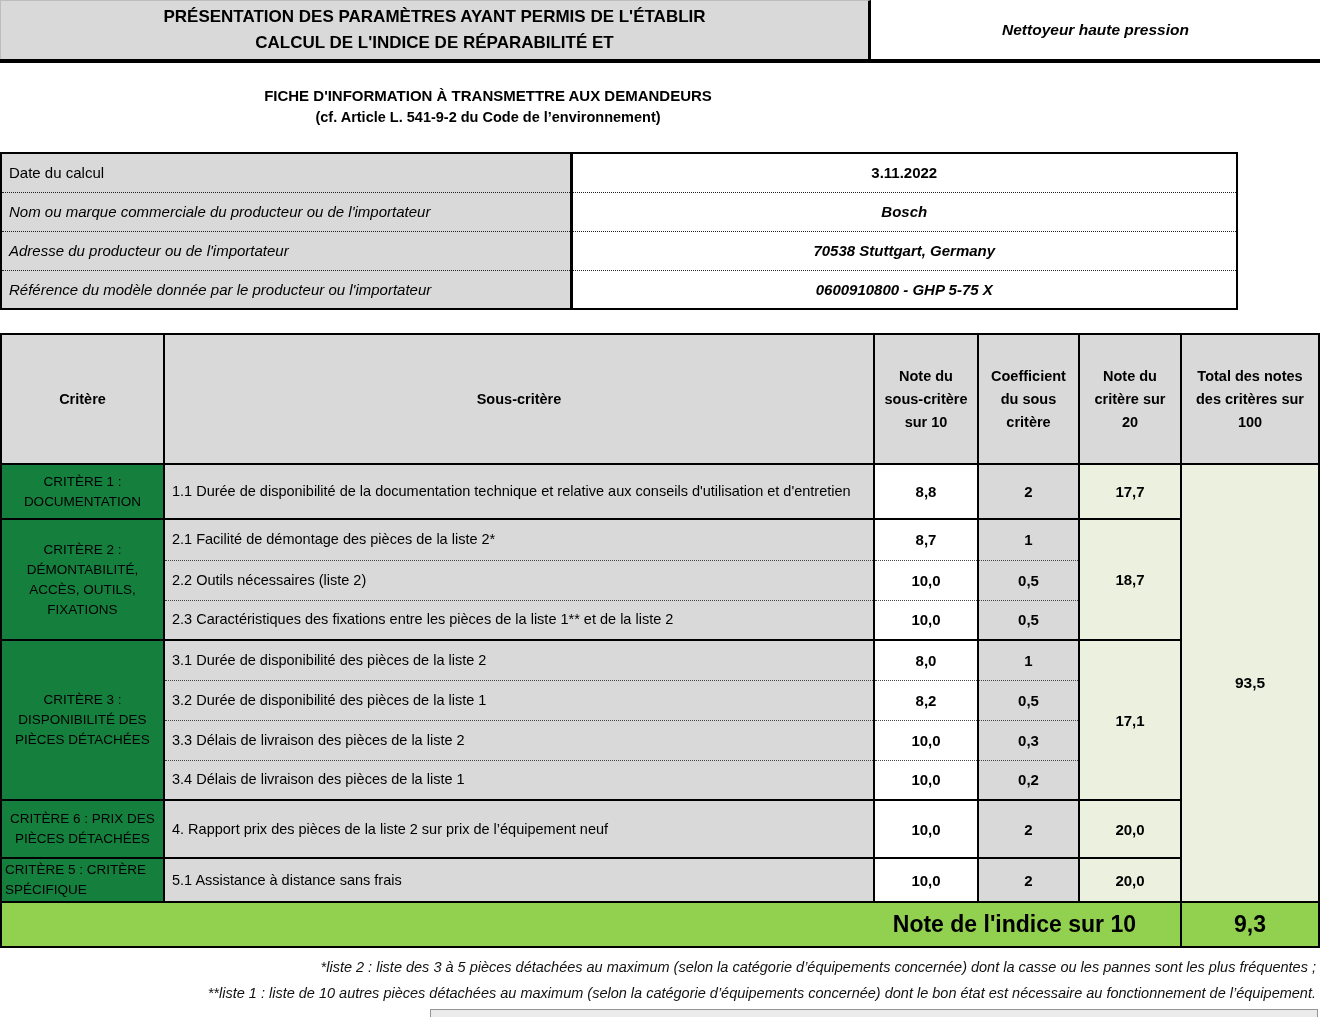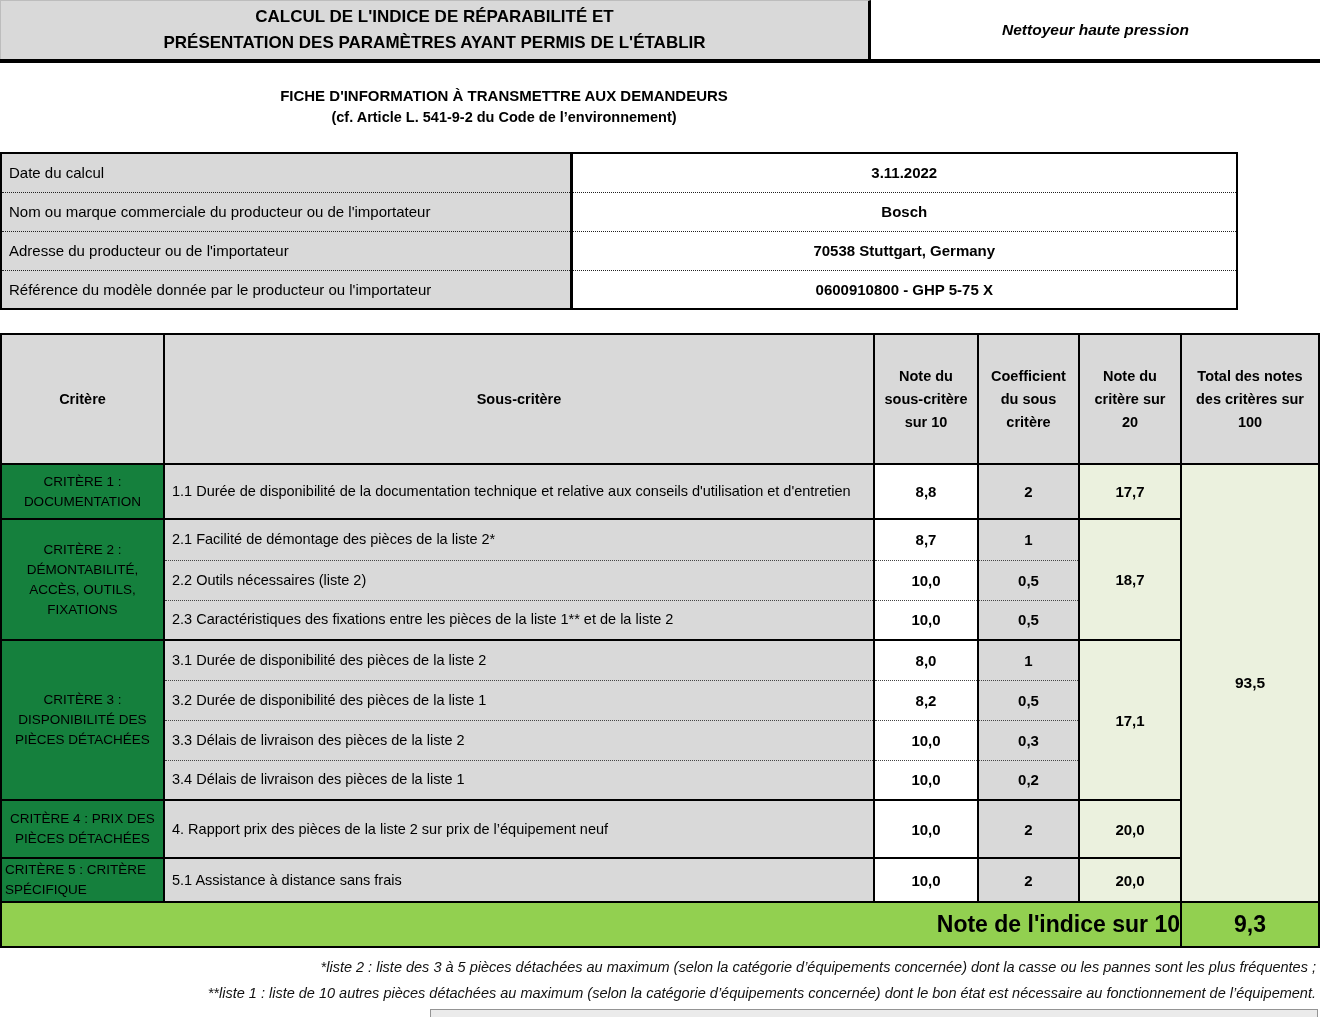--- a/index.html
+++ b/index.html
@@ -31,21 +31,21 @@
   }
   .product-box {
     flex: 1; height: 59px;
     background: #fff;
     display: flex; align-items: center; justify-content: center;
     font-weight: bold; font-style: italic; font-size: 15.5px;
   }
 
   
   .subtitle-block {
-    position: absolute; top: 85px; left: 16px; width: 976px;
+    position: absolute; top: 85px; left: 0; width: 976px;
     text-align: center;
   }
   .subtitle-line1 { font-weight: bold; font-size: 15px; line-height: 21px; }
   .subtitle-line2 { font-weight: bold; font-size: 14.5px; line-height: 22px; }
 
   
   table { border-collapse: collapse; table-layout: fixed; }
   .info-table {
     position: absolute; top: 152px; left: 0;
     width: 1238px;
@@ -58,21 +58,21 @@
     padding-left: 7px;
     font-size: 15px;
   }
   .info-table td.val {
     border-left: 3px solid #000;
     text-align: center;
     font-weight: bold;
     font-size: 15px;
     background: #fff;
   }
-  .info-table tr + tr td { border-top: 1.5px dotted #222; }
+  .info-table tr + tr td { border-top: 1.5px dotted #222; font-style: italic; }
 
   
   .criteria-table {
     position: absolute; top: 333px; left: 0;
     width: 1318px;
     border: 2.5px solid #000;
   }
   .criteria-table th, .criteria-table td {
     vertical-align: middle;
     border-left: 2.5px solid #000;
@@ -106,20 +106,21 @@
   td.note10 { background: #fff; text-align: center; font-weight: bold; font-size: 15px; }
   td.coef   { background: #d9d9d9; text-align: center; font-weight: bold; font-size: 15px; }
   td.note20 { background: #ebf1de; text-align: center; font-weight: bold; font-size: 15px; }
   td.total  { background: #ebf1de; text-align: center; font-weight: bold; font-size: 15.5px; }
   tr.group-start td { border-top: 2.5px solid #000; }
   tr.sub-row td { border-top: 1.5px dotted #444; }
   tr.index-row td { border-top: 2.5px solid #000; }
   td.index-band {
     background: #92d050;
     text-align: right;
+    padding-right: 44px;
     font-weight: bold;
     font-size: 23px;
   }
   td.index-value {
     background: #92d050;
     text-align: center;
     font-weight: bold;
     font-size: 23px;
     border-left: 2.5px solid #000;
   }
@@ -146,22 +147,22 @@
     border-bottom: none;
   }
 </style>
 </head>
 <body>
 
 <div id="page">
 
   <div class="top-section">
     <div class="title-box">
+      <div>PRÉSENTATION DES PARAMÈTRES AYANT PERMIS DE L'ÉTABLIR</div>
       <div>CALCUL DE L'INDICE DE RÉPARABILITÉ ET</div>
-      <div>PRÉSENTATION DES PARAMÈTRES AYANT PERMIS DE L'ÉTABLIR</div>
     </div>
     <div class="product-box">
       <span>Nettoyeur haute pression</span>
     </div>
   </div>
 
   <div class="subtitle-block">
     <div class="subtitle-line1">FICHE D'INFORMATION À TRANSMETTRE AUX DEMANDEURS</div>
     <div class="subtitle-line2">(cf. Article L. 541-9-2 du Code de l’environnement)</div>
   </div>
@@ -250,21 +251,21 @@
         <td class="note10">10,0</td>
         <td class="coef">0,3</td>
       </tr>
       <tr class="sub-row" style="height:40px">
         <td class="sous">3.4 Délais de livraison des pièces de la liste 1</td>
         <td class="note10">10,0</td>
         <td class="coef">0,2</td>
       </tr>
 
       <tr class="group-start" style="height:58px">
-        <td class="critere first-col">CRITÈRE 4 : PRIX DES PIÈCES DÉTACHÉES</td>
+        <td class="critere first-col">CRITÈRE 6 : PRIX DES PIÈCES DÉTACHÉES</td>
         <td class="sous">4. Rapport prix des pièces de la liste 2 sur prix de l’équipement neuf</td>
         <td class="note10">10,0</td>
         <td class="coef">2</td>
         <td class="note20">20,0</td>
       </tr>
 
       <tr class="group-start" style="height:44px">
         <td class="critere first-col align-left">CRITÈRE 5 : CRITÈRE SPÉCIFIQUE</td>
         <td class="sous">5.1 Assistance à distance sans frais</td>
         <td class="note10">10,0</td>

